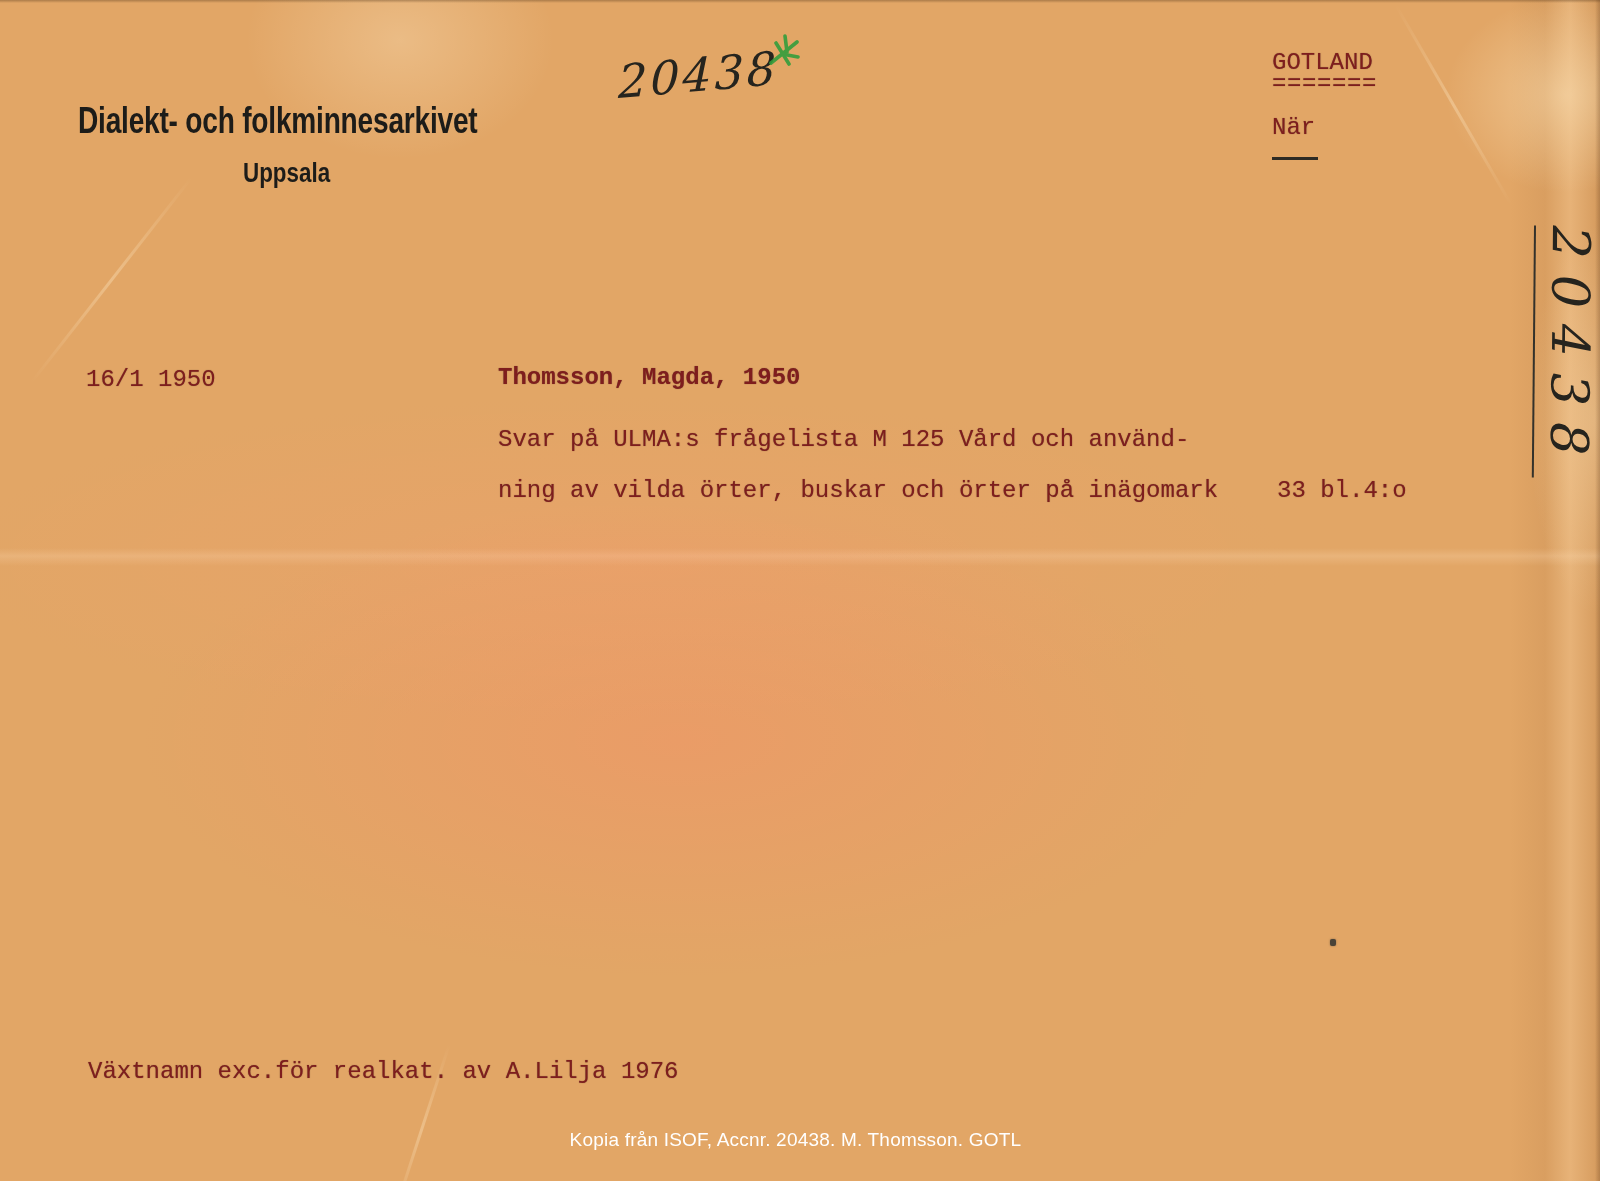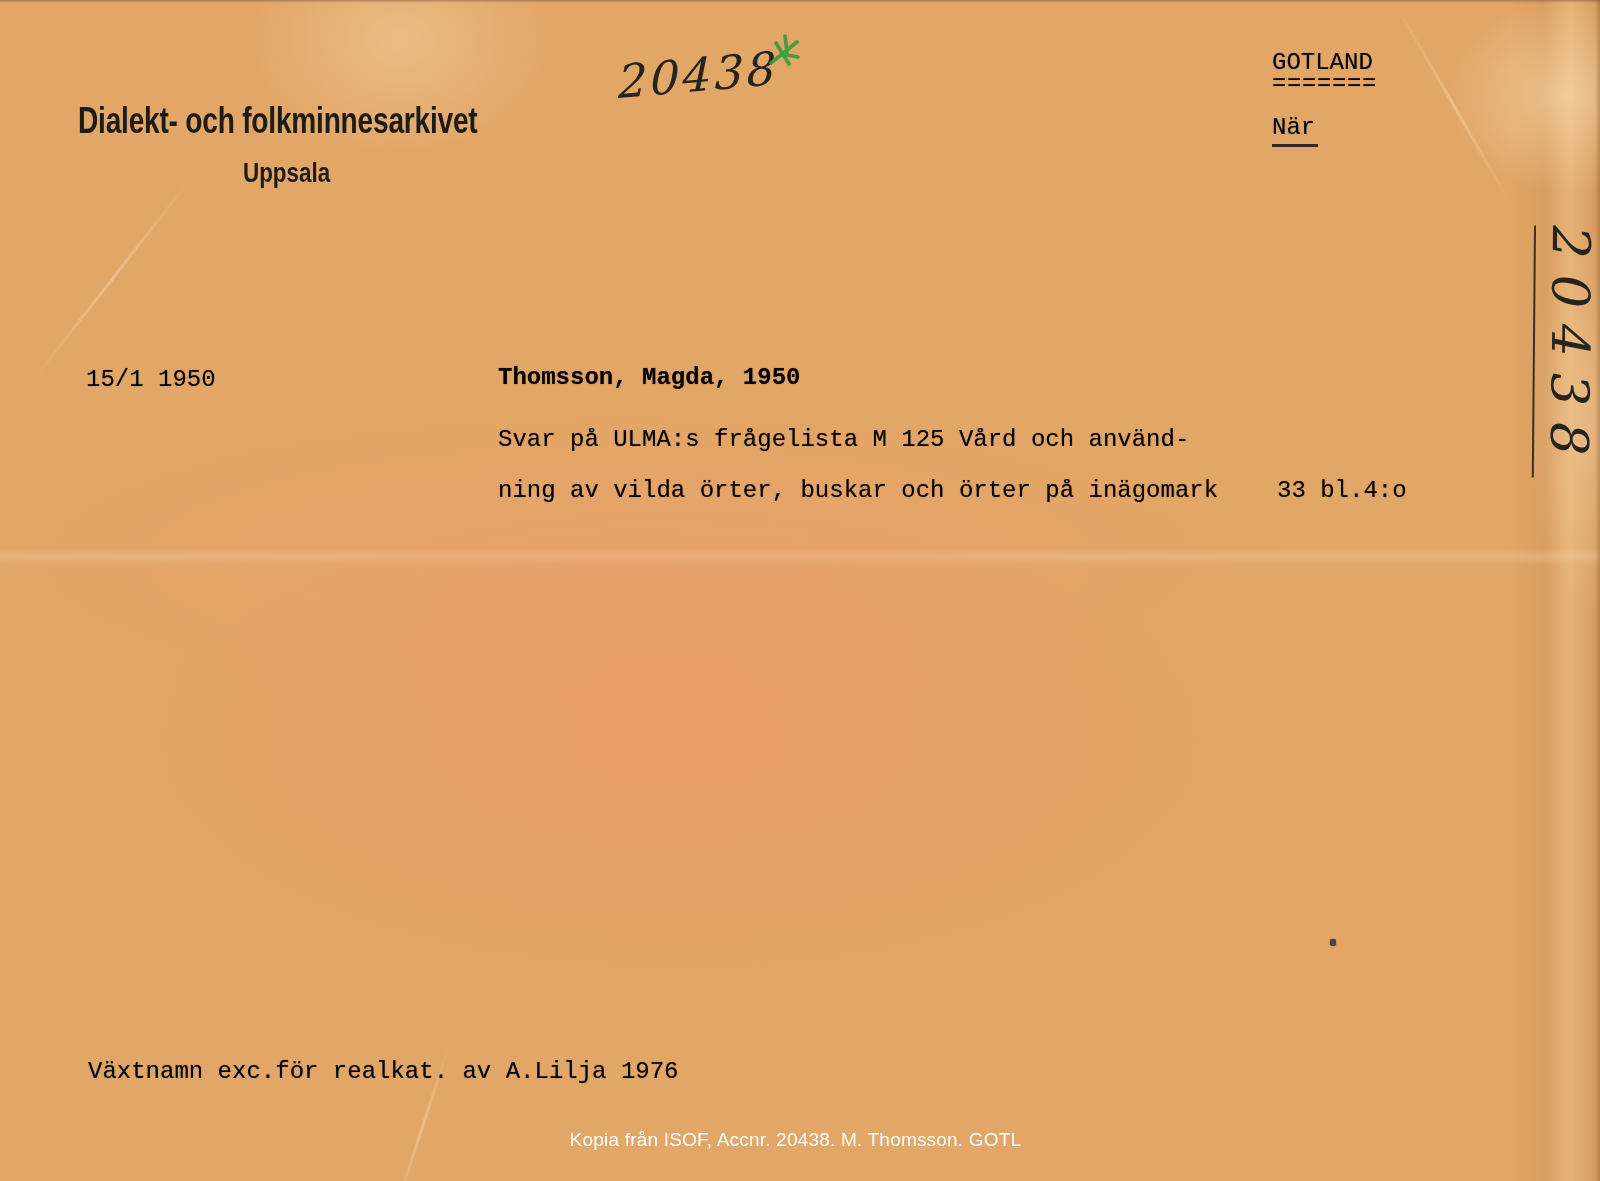--- a/index.html
+++ b/index.html
@@ -45,27 +45,27 @@
     white-space: nowrap;
     transform-origin: left top;
   }
   #archive-name { left: 78px; top: 100px; font-size: 37px; letter-spacing: -0.3px; transform: scaleX(0.76); }
   #archive-city { left: 243px; top: 157px; font-size: 28px; transform: scaleX(0.80); }
 
   
   .tw {
     font-family: "Liberation Mono", "DejaVu Sans Mono", monospace;
     font-size: 24px;
-    color: #000000;
+    color: #7f1d1d;
     white-space: nowrap;
     text-shadow: 0 0 1px rgba(46,43,36,0.55);
   }
   #province-block { left: 1272px; top: 52px; line-height: 21px; }
   #province-underline { letter-spacing: 0.6px; }
-  #parish { left: 1272px; top: 114px; border-bottom: 3px solid #2e2b24; padding: 0 3px 3px 0; font-family: Liberation Mono, monospace; }
+  #parish { left: 1272px; top: 114px; border-bottom: 3px solid #2e2b24; padding: 0 3px 16px 0; font-family: Liberation Mono, monospace; }
   #record-date   { left: 86px;  top: 366px; }
   #respondent    { left: 498px; top: 364px; font-weight: bold; }
   #title-line1   { left: 498px; top: 426px; }
   #title-line2   { left: 498px; top: 477px; }
   #extent        { left: 1277px; top: 477px; }
   #note-line     { left: 88px;  top: 1033px; margin-top: 25px; }
 
   
   .hand {
     font-family: "DejaVu Serif", serif;
@@ -132,21 +132,21 @@
 </span>
 
 <div id="province-block" class="abs tw">
   <div>GOTLAND</div>
   <div id="province-underline">=======</div>
 </div>
 <div id="parish" class="abs tw">När</div>
 
 <div id="vertical-number" class="abs hand">20438</div>
 
-<div id="record-date" class="abs tw">15/1 1950</div>
+<div id="record-date" class="abs tw">16/1 1950</div>
 <div id="respondent" class="abs tw">Thomsson, Magda, 1950</div>
 <div id="title-line1" class="abs tw">Svar på ULMA:s frågelista M 125 Vård och använd-</div>
 <div id="title-line2" class="abs tw">ning av vilda örter, buskar och örter på inägomark</div>
 <div id="extent" class="abs tw">33 bl.4:o</div>
 
 <div id="note-line" class="abs tw">Växtnamn exc.för realkat. av A.Lilja 1976</div>
 
 <div id="ink-speck" class="abs"></div>
 
 <div id="footer-caption" class="abs">Kopia från ISOF, Accnr. 20438. M. Thomsson. GOTL</div>

